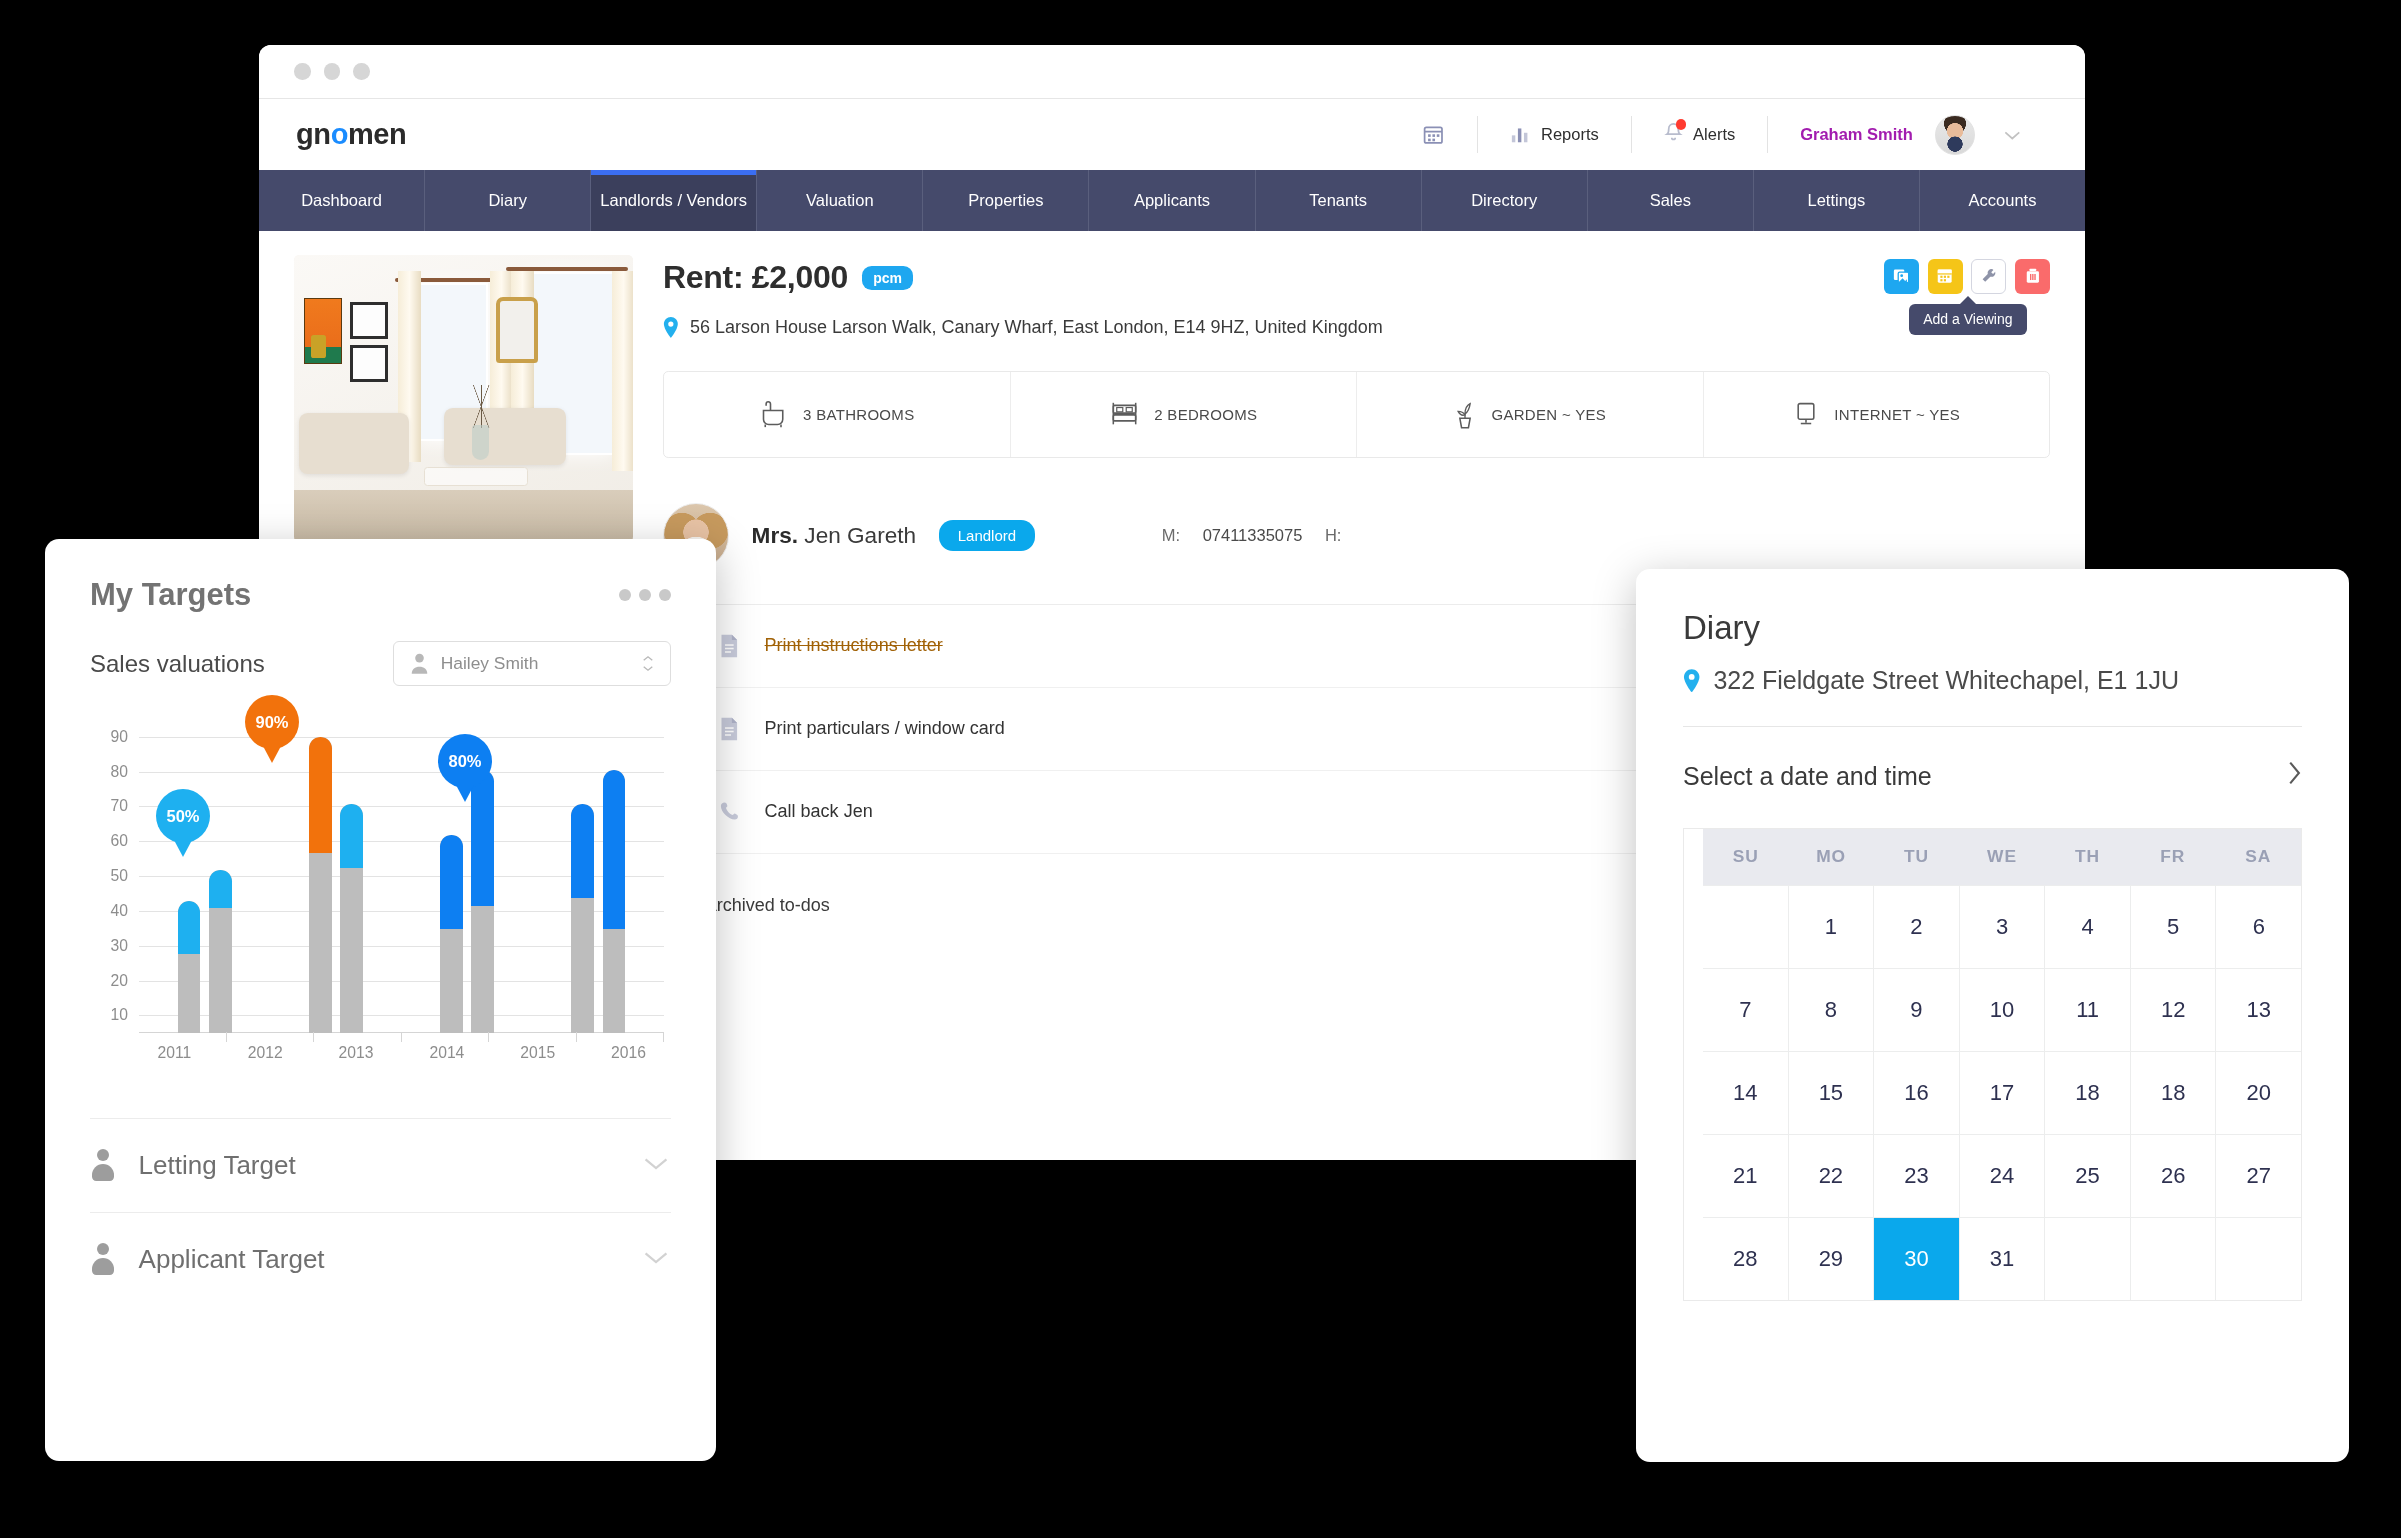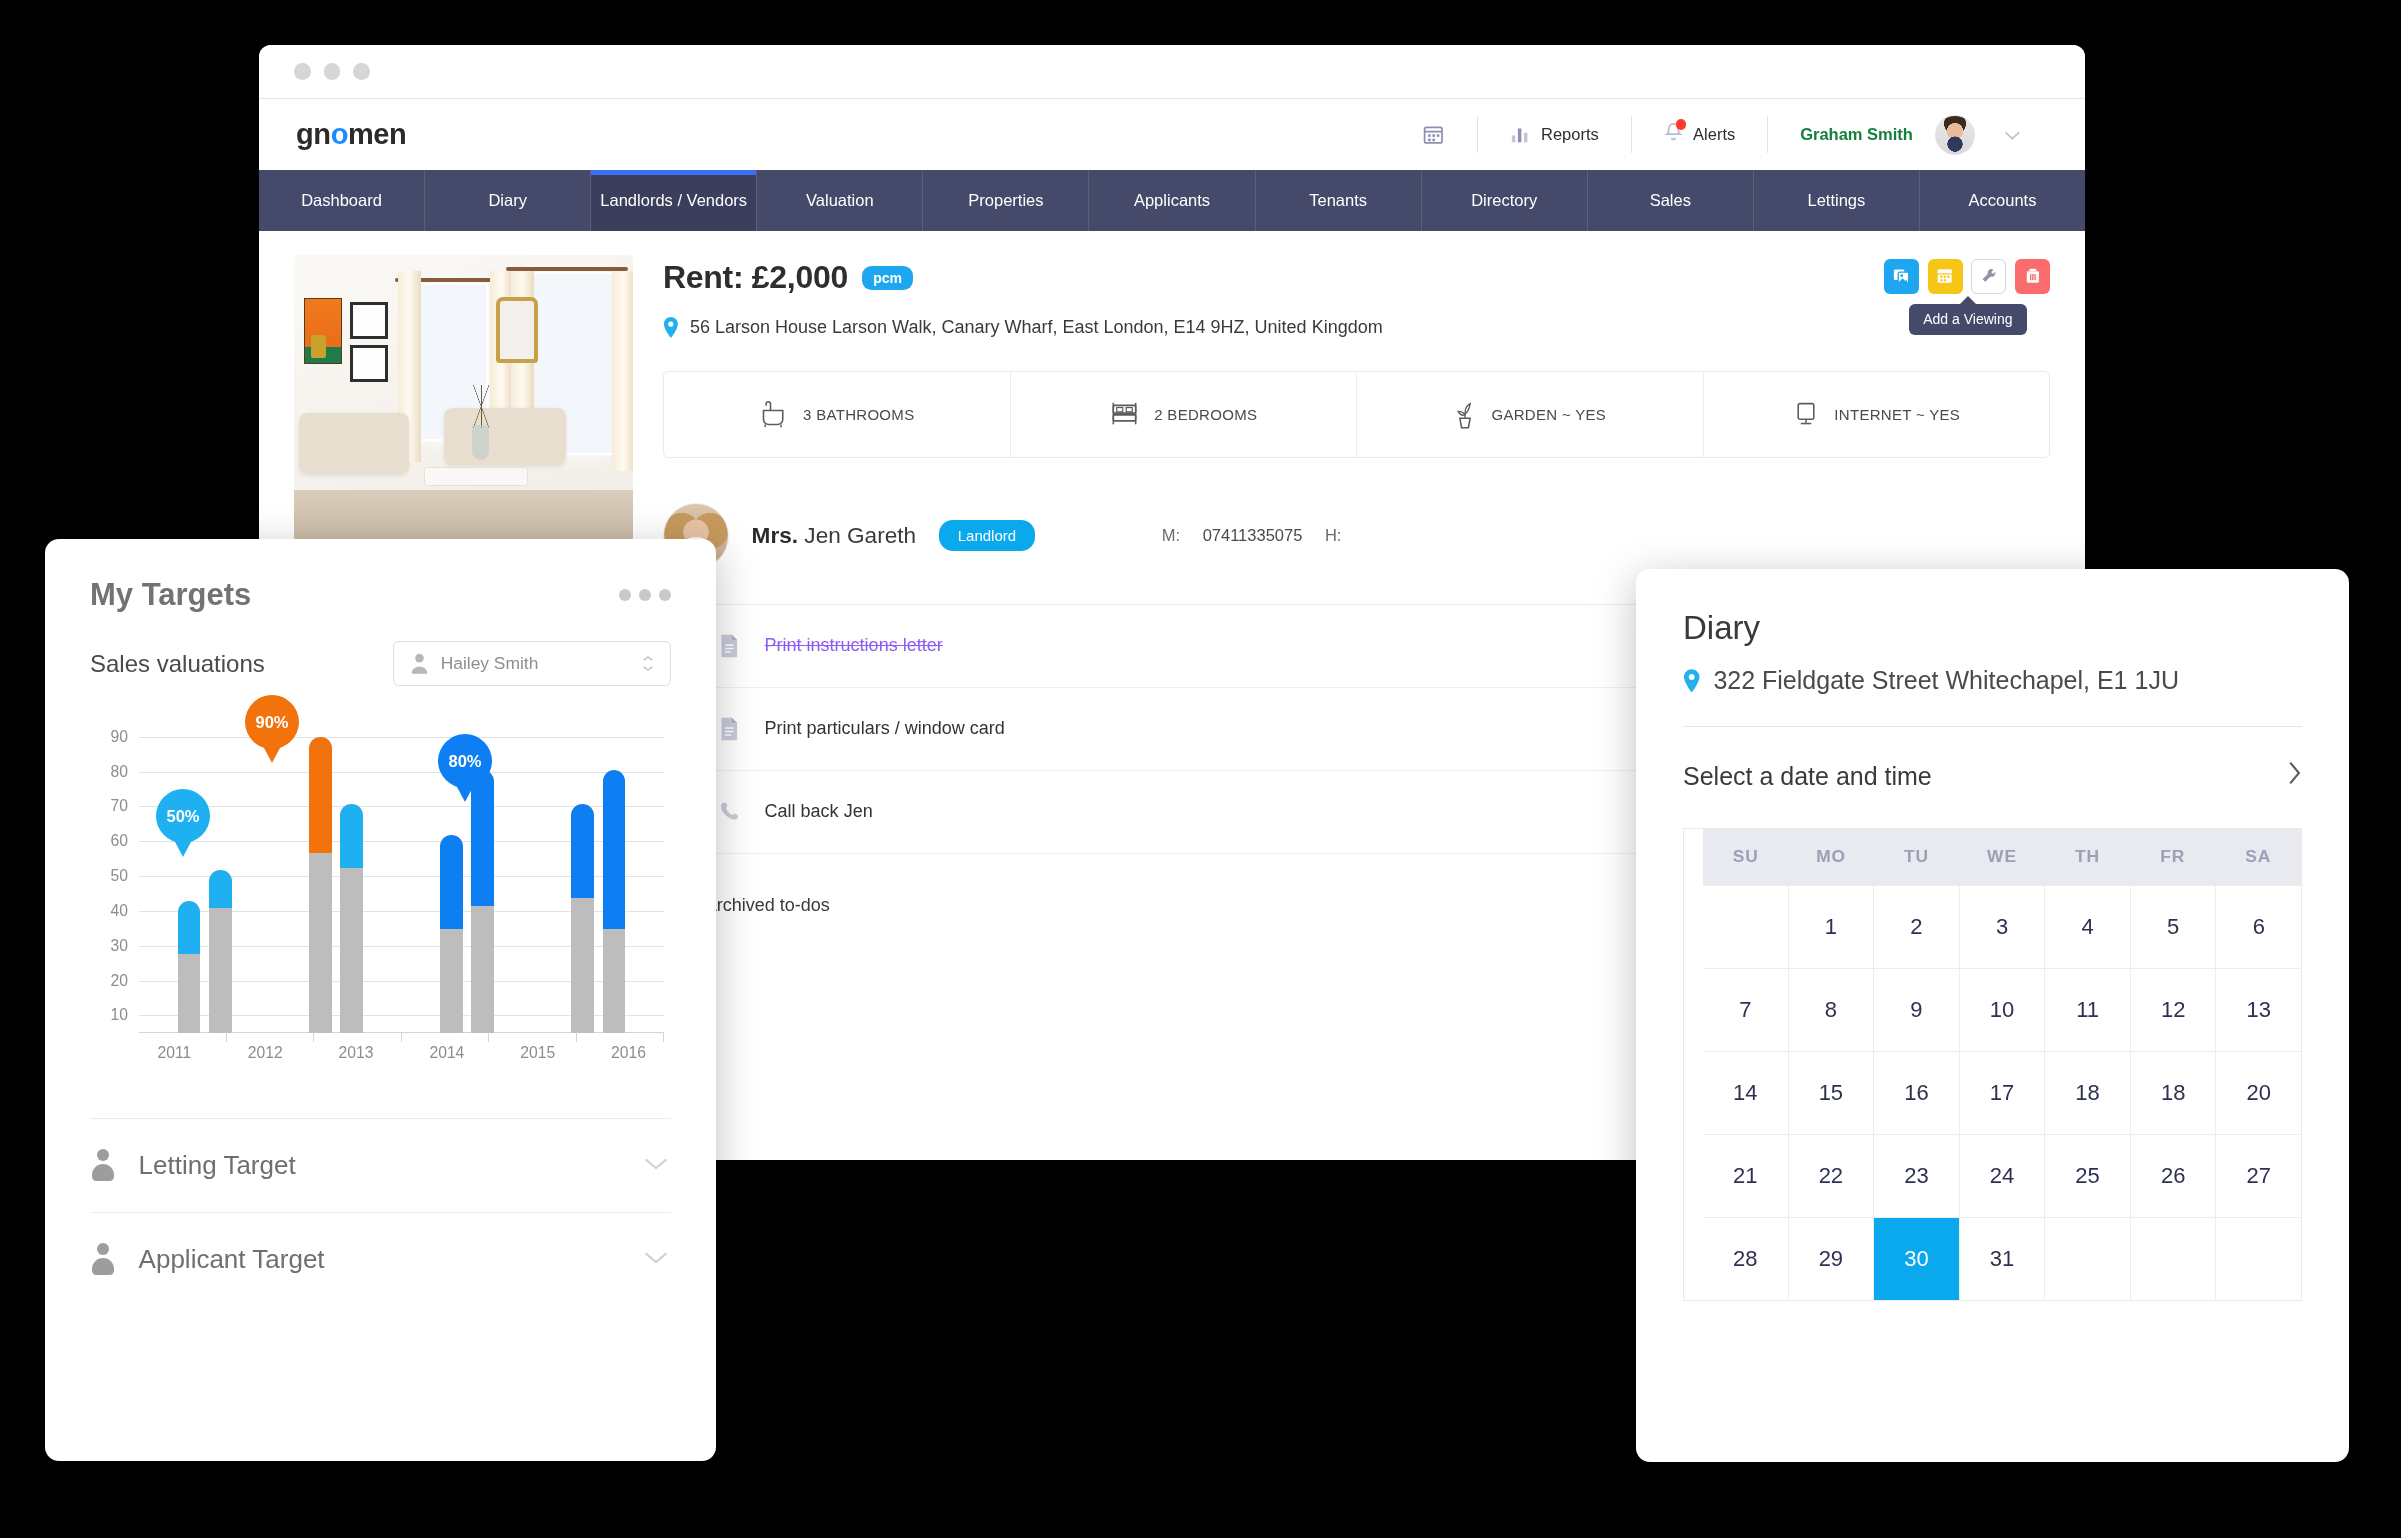--- a/index.html
+++ b/index.html
@@ -33,21 +33,21 @@
     margin-left:37px; width:535px; height:45px; border:0.9px solid #ddd;
     border-radius:22.6px; display:flex; align-items:center; padding:0 22.6px; gap:12px;
   }
   .searchbox input {
     border:none; outline:none; font-size:16.5px; color:#9a9a9a;
     font-family:"Liberation Sans", sans-serif; background:transparent; width:100%;
   }
   .appbar-right { margin-left:auto; display:flex; align-items:center; gap:8px; }
   .abr-item { display:flex; align-items:center; gap:10.4px; padding:0 24px; font-size:16.5px; color:#2e2e2e; height:40px; }
   .abr-sep { width:0.9px; height:37px; background:#e3e3e3; }
-  .abr-name { font-weight:700; font-size:16.5px; color:#15803d; }
+  .abr-name { font-weight:700; font-size:16.5px; color:#a21caf; }
   .avatar-hdr {
     width:40px; height:40px; border-radius:50%; margin-left:12px;
     background:
       radial-gradient(circle at 50% 74%, #2e3a5c 0 22%, transparent 23%),
       radial-gradient(circle at 50% 40%, #e8bb9a 0 27%, transparent 28%),
       radial-gradient(circle at 50% 20%, #3a2a20 0 30%, transparent 31%),
       linear-gradient(#e9e9e9,#d9d9d9);
     border:0.9px solid #e2e2e2;
   }
   .bell { position:relative; }
@@ -150,21 +150,21 @@
   .ll-badge { background:#0aa8ec; color:#fff; font-size:15px; padding:7px 19px; border-radius:14px; }
   .ll-phone { margin-left:104px; font-size:16.5px; color:#4a4a4a; display:flex; gap:22.6px; }
   .ll-phone .lbl { color:#6b6b6b; }
 
   .todos { border-top:0.9px solid #ececec; }
   .todo { display:flex; align-items:center; gap:24px; height:83px; border-bottom:0.9px solid #f0f0f0; }
   .cb { width:31px; height:31px; border-radius:5.2px; border:1.7px solid #d8d8d8; flex:none;
         display:flex; align-items:center; justify-content:center; }
   .cb.on { background:#1ea7f0; border-color:#1ea7f0; color:#fff; font-size:19px; font-weight:700; }
   .todo-label { font-size:18px; color:#333; }
-  .todo.done .todo-label { text-decoration:line-through; color:#8b5cf6; }
+  .todo.done .todo-label { text-decoration:line-through; color:#a16207; }
   .todo-foot { display:flex; align-items:center; height:104px; font-size:18px; color:#3a3a3a; }
   .todo-foot .addtodo { margin-left:auto; }
   .savebtn { margin-left:52px; background:#0aa8ec; color:#fff; border:none; border-radius:24px;
              padding:0 49px; height:54px; font-size:19px; font-family:"Liberation Sans",sans-serif; }
   .notecard {
     position:absolute; left:1436px; top:749px; width:261px; height:235px;
     background:#fbf1cd; padding:26px 30px; font-size:18px; color:#4a4a4a;
   }
 
   

